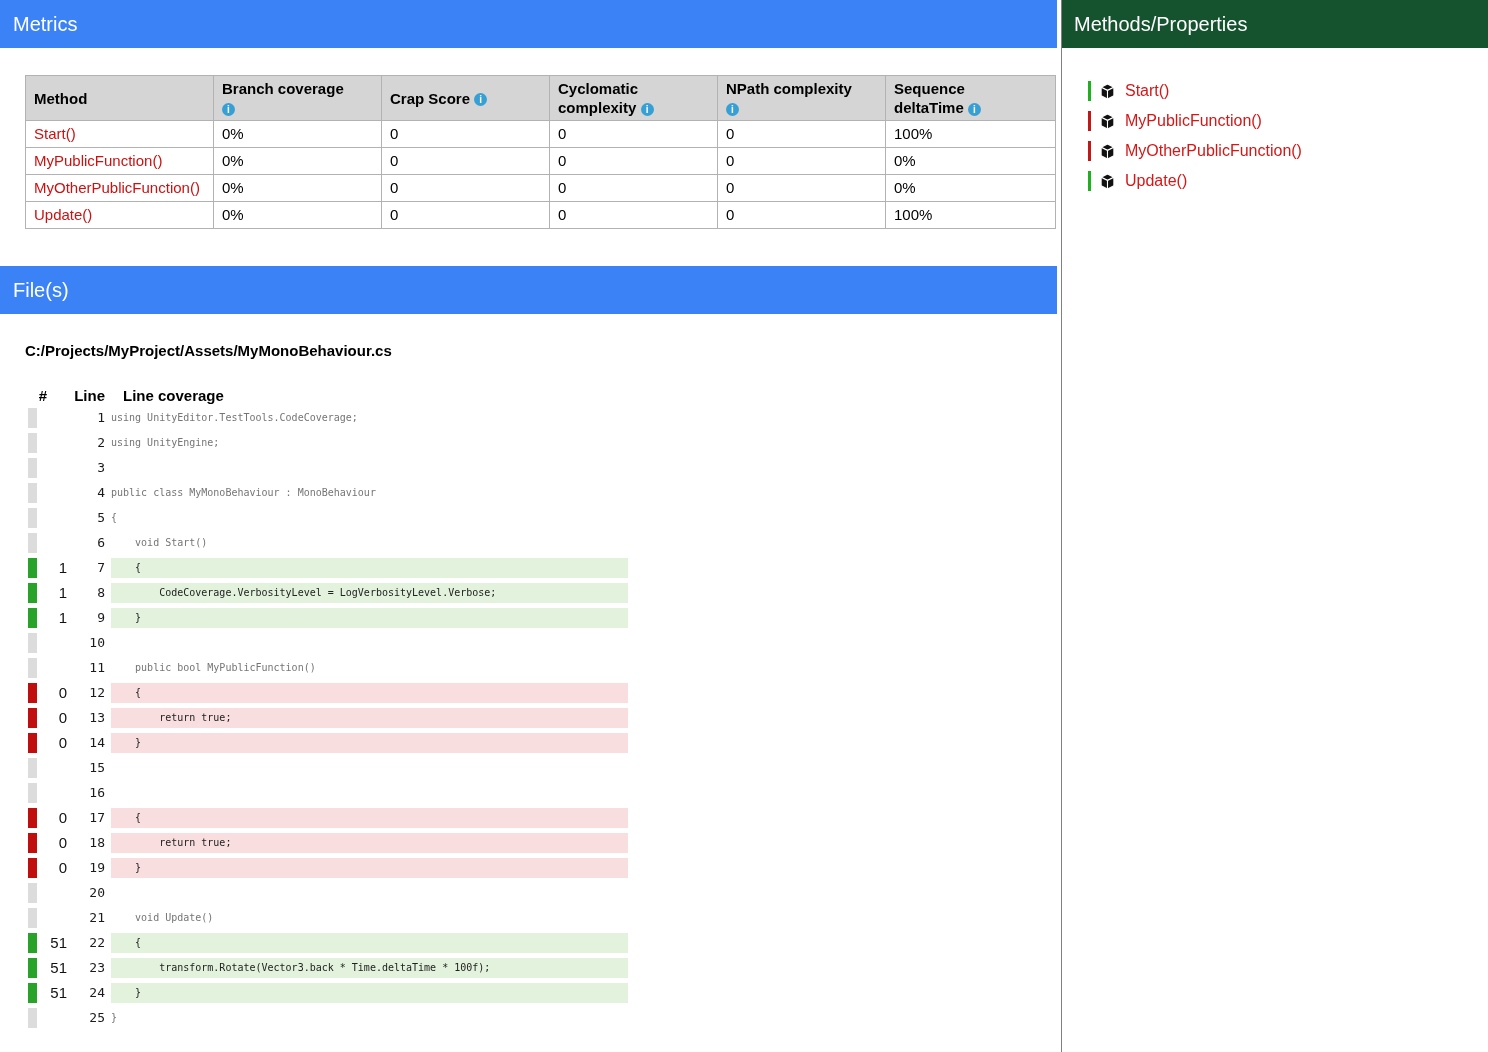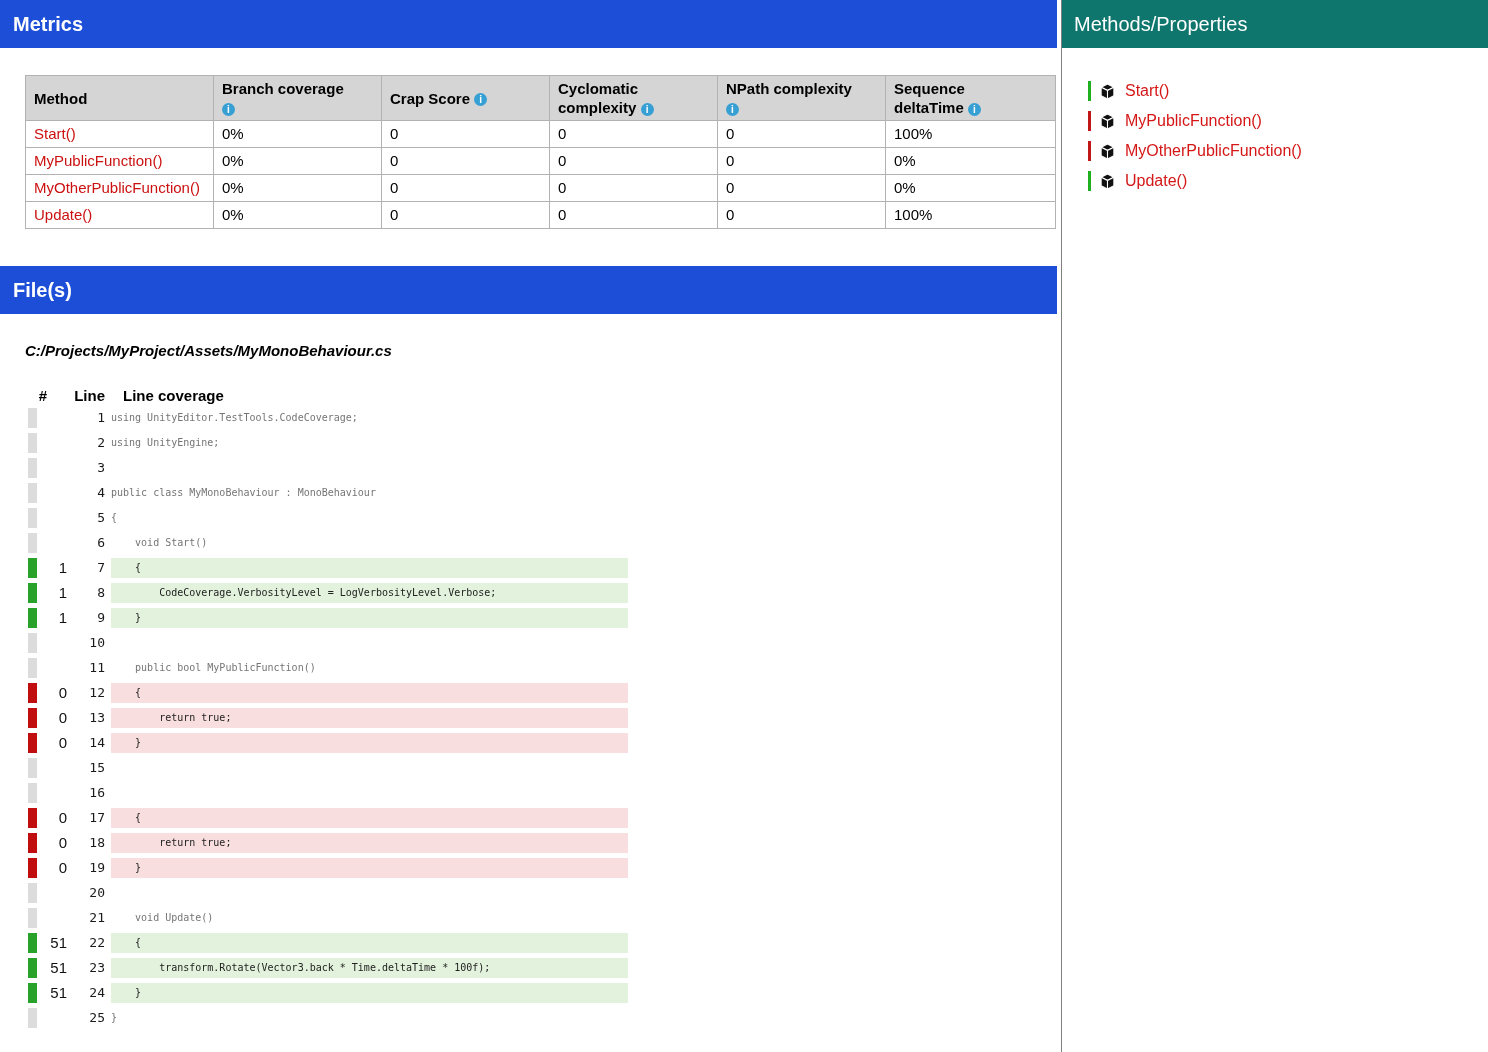--- a/index.html
+++ b/index.html
@@ -2,53 +2,53 @@
 <html><head>
 <meta charset="utf-8">
 <style>
   * { box-sizing: border-box; margin: 0; padding: 0; }
   html,body { background:#fff; }
   body { font-family: "Liberation Sans", sans-serif; color:#000; width:1488px; height:1052px; overflow:hidden; }
   .page { display:flex; width:1488px; height:1052px; }
 
   
   .main { width:1061px; flex:none; }
-  .bar { height:48px; background:#1d4ed8; color:#fff; font-size:20px; line-height:48px; padding-left:13px; margin-right:4px; font-weight:700; }
+  .bar { height:48px; background:#3b82f6; color:#fff; font-size:20px; line-height:48px; padding-left:13px; margin-right:4px; font-weight:400; }
 
   table.metrics { border-collapse:collapse; margin:27px 0 0 25px; table-layout:fixed; }
   table.metrics th, table.metrics td { border:1px solid #b2b2b2; font-size:15px; text-align:left; vertical-align:middle; padding:3px 8px; }
   table.metrics th { background:#d5d5d5; font-weight:bold; height:45px; line-height:19px; }
   table.metrics td { height:26px; line-height:20px; }
   .w1{width:188px;} .w2{width:168px;} .w3{width:168px;} .w4{width:168px;} .w5{width:168px;} .w6{width:170px;}
   a.mlink { color:#cc1111; text-decoration:none; word-break:break-all; cursor:pointer; }
   .info { display:inline-block; width:13px; height:13px; border-radius:50%; background:#36a0d5; color:#fff;
           font-size:10px; font-weight:bold; line-height:13px; text-align:center; vertical-align:middle; cursor:pointer; }
 
-  .filepath { margin:28px 0 0 25px; font-size:15px; font-weight:bold;font-style:italic; }
+  .filepath { margin:28px 0 0 25px; font-size:15px; font-weight:bold; }
 
   .codehdr { display:flex; margin-top:26px; font-size:15px; font-weight:bold; height:20px; align-items:center; }
   .codehdr .h1 { width:30px; margin-left:28px; text-align:center; }
   .codehdr .h2 { width:47px; text-align:right; }
   .codehdr .h3 { margin-left:18px; }
 
   .crow { display:flex; height:25px; align-items:center; }
   .mark { width:9px; height:20px; margin-left:28px; flex:none; }
   .mark.non { background:#dcdcdc; }
   .mark.cov { background:#28a228; }
   .mark.unc { background:#c00d0d; }
   .hits { width:30px; text-align:right; font-size:15px; color:#111; flex:none; }
   .lno  { width:38px; text-align:right; font-family:"DejaVu Sans Mono", monospace; font-size:13px; color:#1a1a1a; flex:none; }
   .code { margin-left:6px; width:517px; height:20px; line-height:20px; font-family:"DejaVu Sans Mono", monospace;
           font-size:10px; white-space:pre; color:#757575; flex:none; }
   .code.cov { background:#e3f2dc; color:#222; }
   .code.unc { background:#f8dede; color:#222; }
 
   
   .sidebar { flex:1; border-left:1px solid #808080; }
-  .sbar { height:48px; background:#0f766e; color:#fff; font-size:20px; line-height:48px; padding-left:12px; font-weight:400; }
+  .sbar { height:48px; background:#14532d; color:#fff; font-size:20px; line-height:48px; padding-left:12px; font-weight:400; }
   .mlist { padding:28px 0 0 26px; }
   .mitem { display:flex; align-items:center; height:30px; }
   .vbar { width:3px; height:20px; flex:none; }
   .vbar.cov { background:#1faf1f; }
   .vbar.unc { background:#c21717; }
   .cube { width:17px; height:17px; margin:0 9px 0 8px; flex:none; }
   a.slink { color:#d51717; text-decoration:none; font-size:16px; cursor:pointer; }
 </style>
 </head>
 <body>

